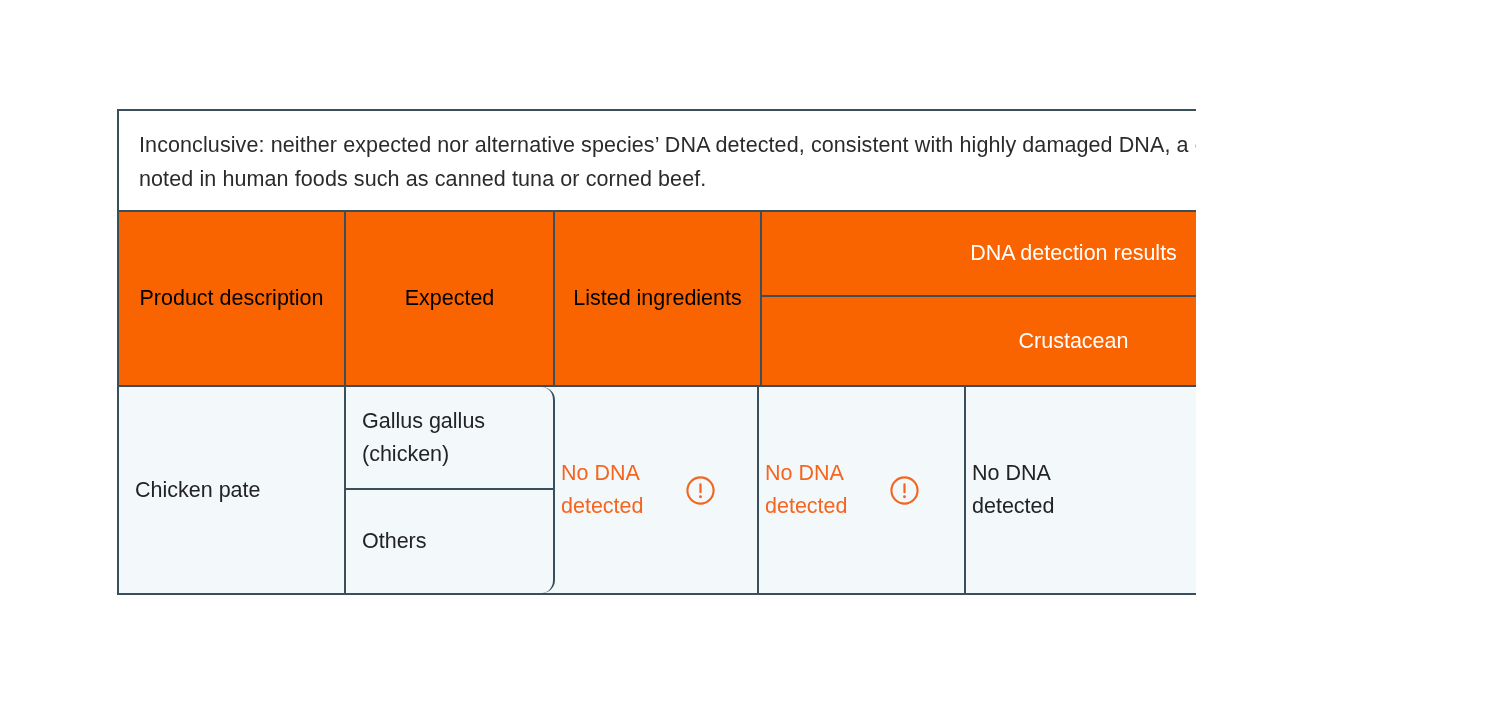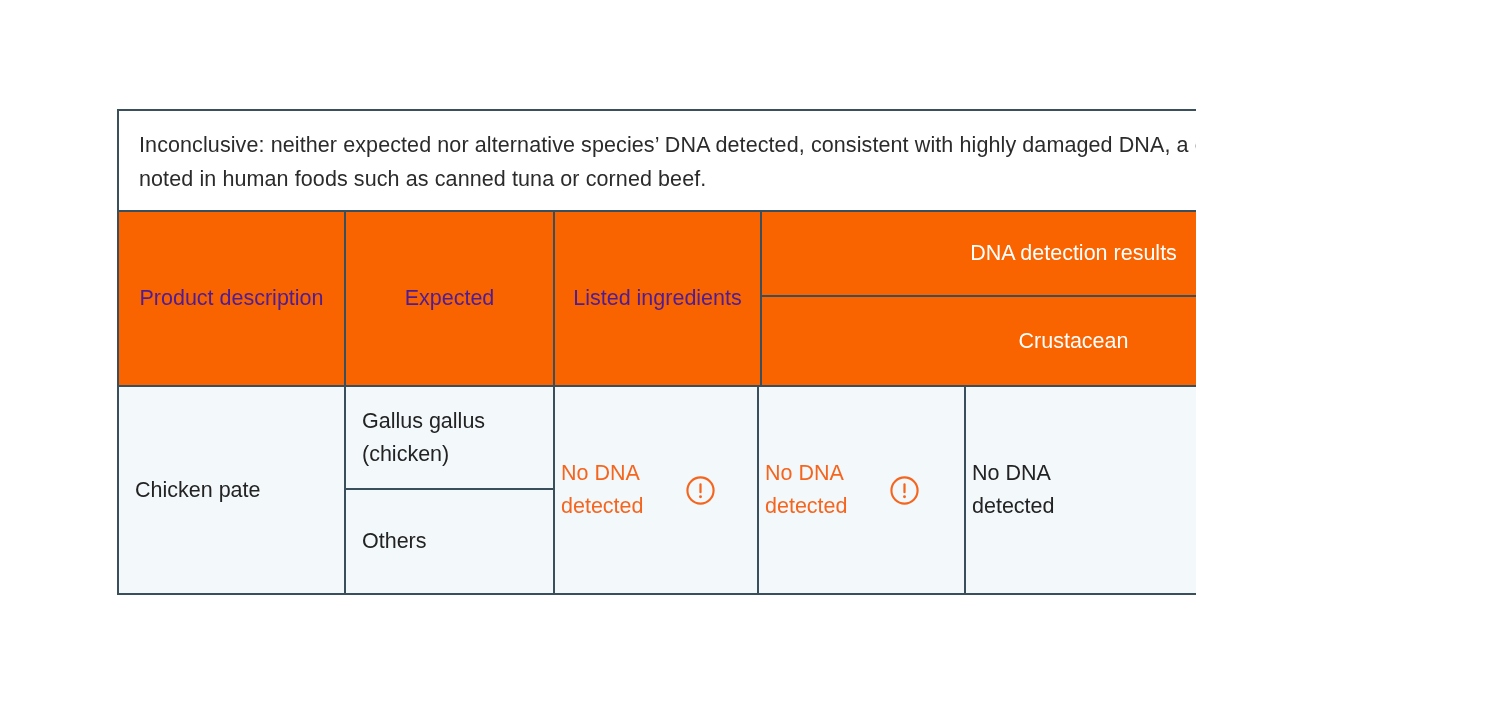--- a/index.html
+++ b/index.html
@@ -53,21 +53,21 @@
 
   
   .header-block {
     flex: 0 0 173px;         
     display: flex;
     background: #fa6400;
   }
   .head-cell {
     box-sizing: border-box;
     background: #fa6400;
-    color: #4c1d95;
+    color: #000000;
     font-size: 21.5px;
     line-height: 31px;
     display: flex;
     align-items: center;
     justify-content: center;
     text-align: center;
     border-right: 2px solid #39505c;
     padding: 0 6px;
   }
   .col-product     { flex: 0 0 227px; }   
@@ -129,20 +129,21 @@
   .cell-product     { flex: 0 0 227px; text-align: center; }
   .cell-ingredients { flex: 0 0 207px; }
 
   .cell-expected {
     box-sizing: border-box;
     flex: 0 0 209px;
     display: flex;
     flex-direction: column;
     border-right: 2px solid #39505c;
     background: #f3f8fb;
+    border-radius: 13px;
   }
   .expected-part {
     box-sizing: border-box;
     flex: 1 1 50%;
     display: flex;
     align-items: center;
     padding: 0 16px;
     font-size: 21.5px;
     line-height: 33px;
     color: #232323;

